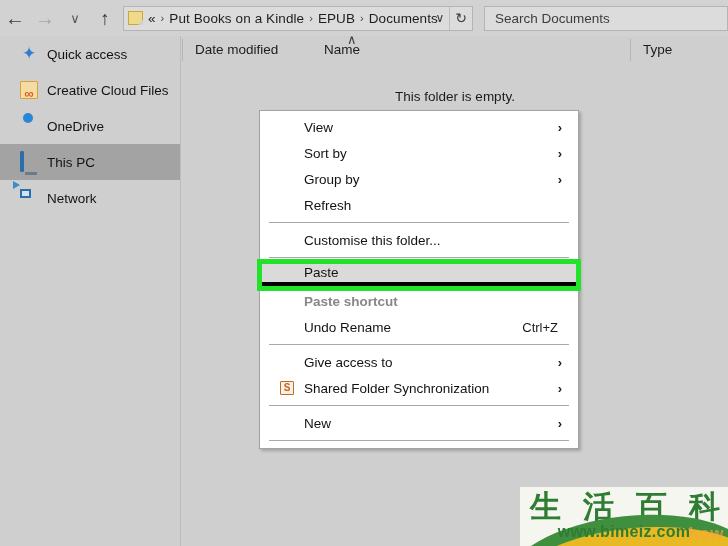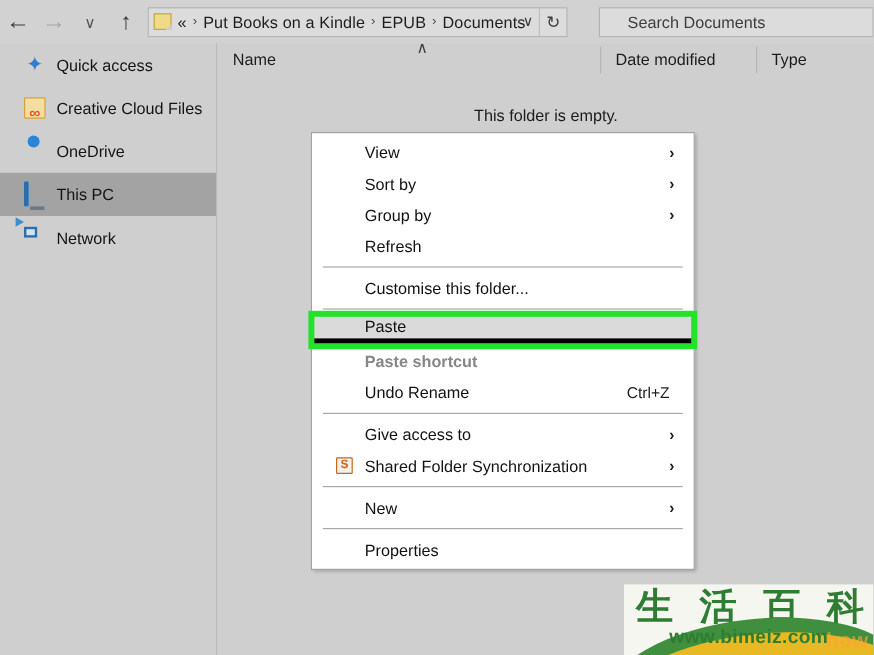--- a/index.html
+++ b/index.html
@@ -106,28 +106,28 @@
     position: absolute;
     right: 0; top: 0; bottom: 0;
     width: 22px;
     border-left: 1px solid #bdbdbd;
     display: flex; align-items: center; justify-content: center;
     font-size: 14px;
     color: #3b3b3b;
   }
   .searchbox {
     height: 25px;
-    margin-left: 26px;
+    margin-left: 11px;
     flex: 1 1 auto;
     background: #dcdcdc;
     border: 1px solid #b4b4b4;
     box-sizing: border-box;
     display: flex;
     align-items: center;
-    padding-left: 23px;
+    padding-left: 10px;
   }
   .search-ph {
     font-size: 13.5px;
     color: #3d3d3d;
     white-space: nowrap;
   }
 
   
   .sidebar {
     position: absolute;
@@ -486,22 +486,22 @@
     <div class="side-item">
       <span class="side-ico"><span class="ico-net"></span></span>
       <span class="side-label">Network</span>
     </div>
 
   </div>
 
   <div class="content">
     <div class="colheaders">
       <span class="sort-caret">∧</span>
+      <div class="col date">Date modified</div>
       <div class="col name">Name</div>
-      <div class="col date">Date modified</div>
       <div class="col type">Type</div>
     </div>
     <div class="empty-msg">This folder is empty.</div>
   </div>
 
   <div class="ctxmenu">
 
     <div class="mi">
       <span class="mlabel">View</span>
       <span class="chev">›</span>
@@ -557,23 +557,20 @@
 
     <div class="msep"></div>
 
     <div class="mi">
       <span class="mlabel">New</span>
       <span class="chev">›</span>
     </div>
 
     <div class="msep"></div>
 
-    <div class="mi">
-      <span class="mlabel">Properties</span>
-    </div>
 
   </div>
 
   <div class="greenbox"></div>
 
   <div class="watermark">
     <div class="wm-chars">
       <span>生</span>
       <span>活</span>
       <span>百</span>

